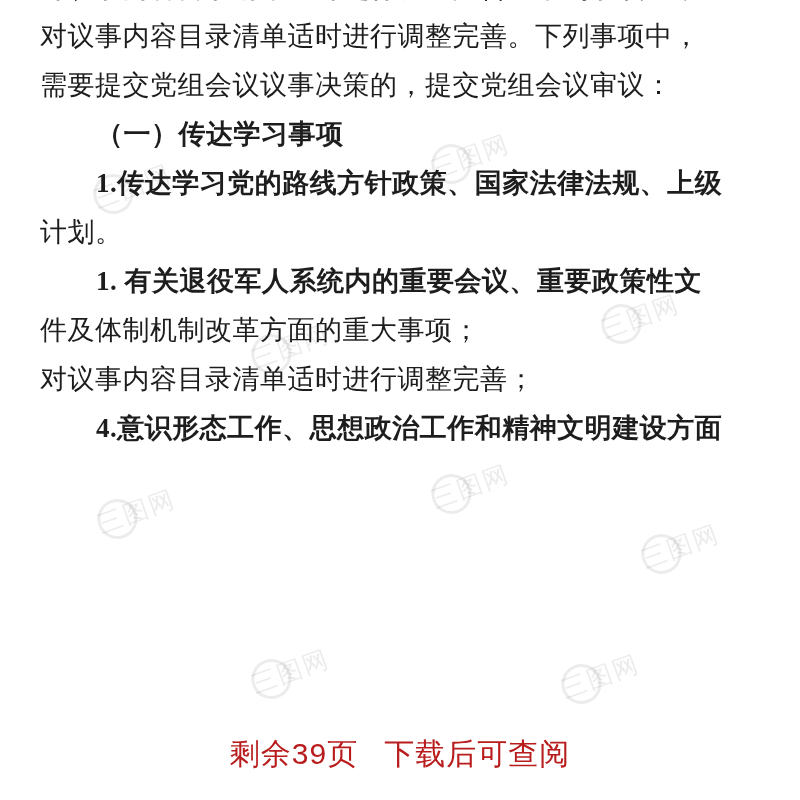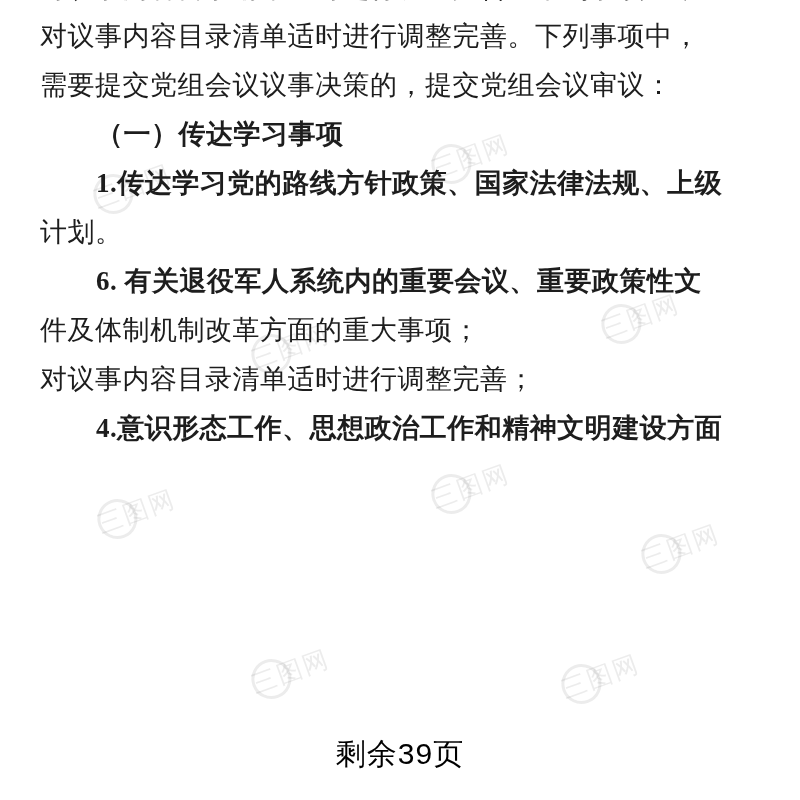--- a/index.html
+++ b/index.html
@@ -92,21 +92,21 @@
     justify-content: center;
   }
   #footer-inner {
     display: flex;
     align-items: baseline;
     gap: 26px;
   }
   .footer-text {
     font-family: "Liberation Sans", sans-serif;
     font-size: 30px;
-    color: #000000;
+    color: #b91c1c;
     letter-spacing: 1px;
   }
   #footer-divider {
     position: absolute;
     left: 0;
     bottom: 92px;
     width: 800px;
     height: 1px;
     background: #ffffff;
   }
@@ -175,26 +175,27 @@
 
   <div id="doc-text">
     <div class="clipped-top">
       <div class="inner">对议事内容目录清单适时进行调整完善。下列事项中，</div>
     </div>
     <div class="doc-line">对议事内容目录清单适时进行调整完善。下列事项中，</div>
     <div class="doc-line">需要提交党组会议议事决策的，提交党组会议审议：</div>
     <div class="doc-line indent2">（一）传达学习事项</div>
     <div class="doc-line indent2">1.传达学习党的路线方针政策、国家法律法规、上级</div>
     <div class="doc-line">计划。</div>
-    <div class="doc-line indent2">6. 有关退役军人系统内的重要会议、重要政策性文</div>
+    <div class="doc-line indent2">1. 有关退役军人系统内的重要会议、重要政策性文</div>
     <div class="doc-line">件及体制机制改革方面的重大事项；</div>
     <div class="doc-line">对议事内容目录清单适时进行调整完善；</div>
     <div class="doc-line indent2">4.意识形态工作、思想政治工作和精神文明建设方面</div>
   </div>
 
   <div id="footer-divider"></div>
   <div id="footer">
     <div id="footer-inner">
       <span class="footer-text">剩余39页</span>
+      <span class="footer-text">下载后可查阅</span>
     </div>
   </div>
 
 </div>
 
 </body></html>

